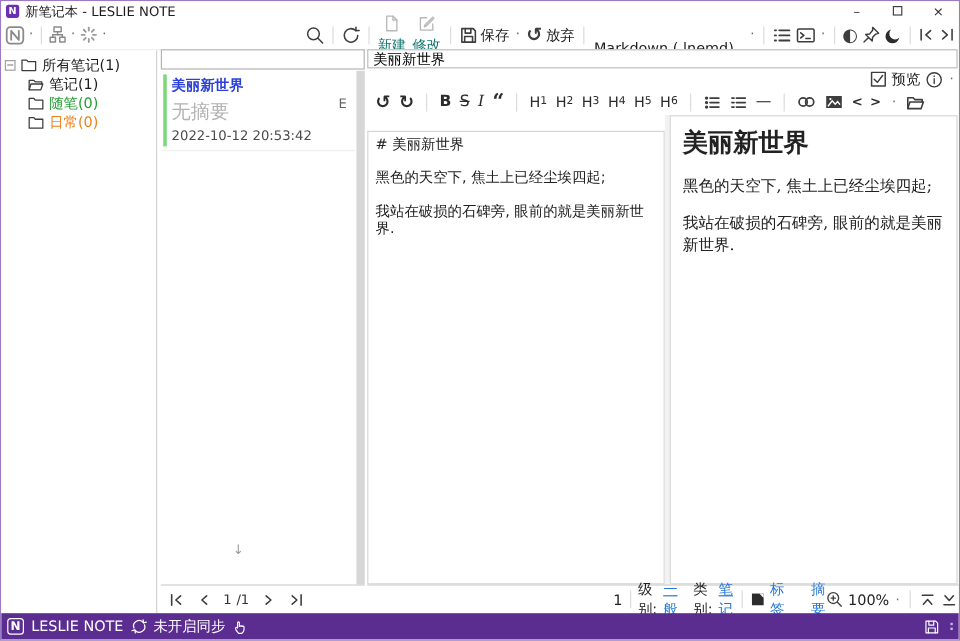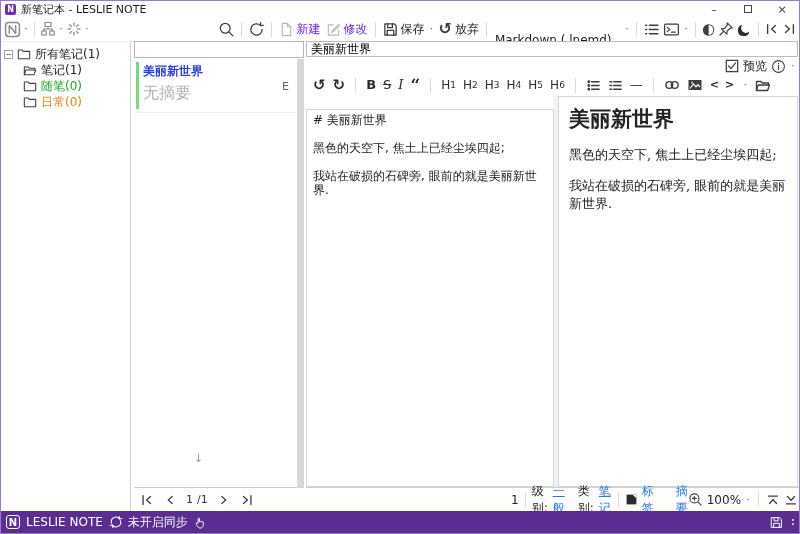--- a/index.html
+++ b/index.html
@@ -24,21 +24,21 @@
   .win-btns { margin-left:auto; display:flex; height:16px; }
   .win-btn { width:34px; display:flex; align-items:center; justify-content:center; font-size:11px; color:#333; }
   .max-box { width:8px; height:8px; border:1px solid #444; }
 
   
   .toolbar { position:absolute; top:16px; left:0; right:0; height:25px; display:flex; align-items:center;
     padding:0 3px; border-bottom:1px solid #ececec; background:#fff; }
   .tb-group { display:flex; align-items:center; gap:2px; }
   .tb-right { margin-left:auto; display:flex; align-items:center; gap:3px; }
   .tb-btn { display:flex; align-items:center; gap:3px; font-size:12px; color:#1d1d1d; padding:0 1px; }
-  .tb-btn.disabled { color:#6d28d9; }
+  .tb-btn.disabled { color:#0f766e;flex-direction:column; }
   .glyph { font-size:14px; line-height:14px; color:#3d3d3d; }
   .format-box { width:128px; display:flex; align-items:flex-start; font-size:12px; color:#1d1d1d; padding:0 2px;margin-top:22px; }
 
   
   .sidebar { position:absolute; top:41px; left:0; width:130px; bottom:22px; background:#fff;
     border-right:1px solid #d4d4d4; padding-top:4px; }
   .tree-item { display:flex; align-items:center; height:16px; font-size:12px; gap:4px; padding-left:3px; }
   .tree-item .lbl { white-space:nowrap; }
   .expand-box { width:9px; height:9px; border:1px solid #a0a0a0; color:#555; font-size:8px; line-height:7px;
     text-align:center; flex:0 0 9px; }
@@ -286,20 +286,21 @@
     </div>
   </div>
 
   <div class="notepanel">
     <input class="filter-input" value="" style="">
     <div class="notelist">
       <div class="note-item">
         <span class="note-accent" style="background-color: rgb(125, 216, 125);"></span>
         <div class="note-title" style="color: rgb(43, 63, 217);">美丽新世界</div>
         <div class="note-summary">无摘要</div>
+        <div class="note-date">2022-10-12 20:53:42</div>
         <span class="note-badge">E</span>
       </div>
       <span class="list-downarrow">↓</span>
     </div>
     <div class="scrolltrack">
         <div class="scrollthumb"></div>
       </div>
     <div class="pagbar">
       <span class="pg">
         <svg class="ic" width="14" height="14" viewBox="0 0 16 16" style="stroke-width:1.5">

